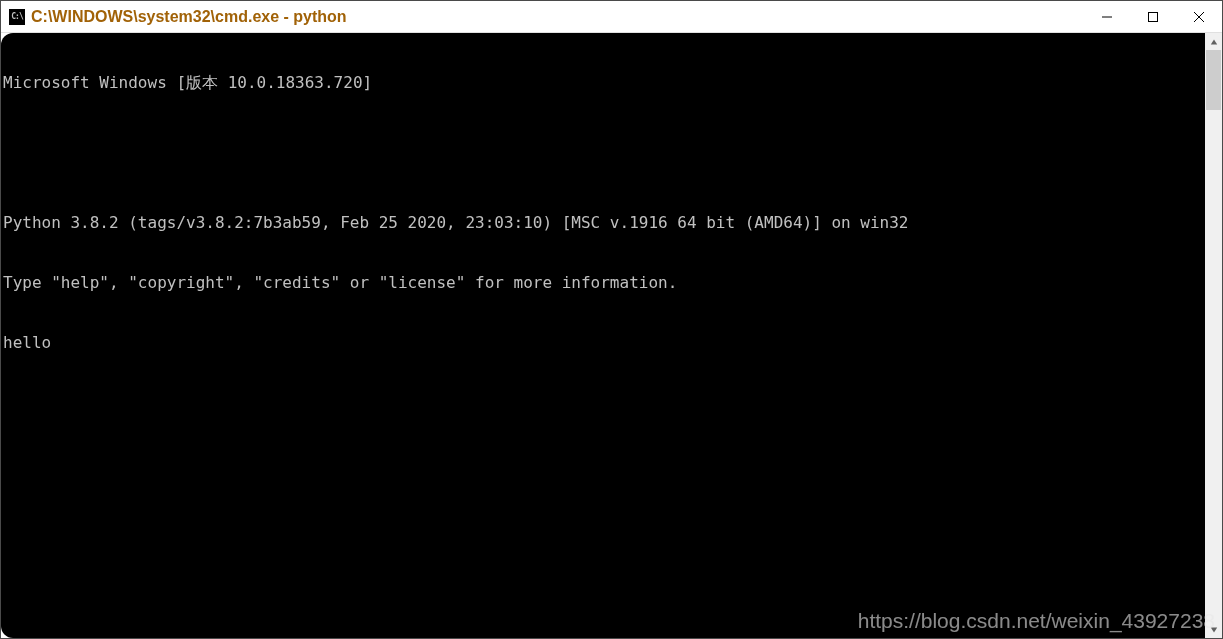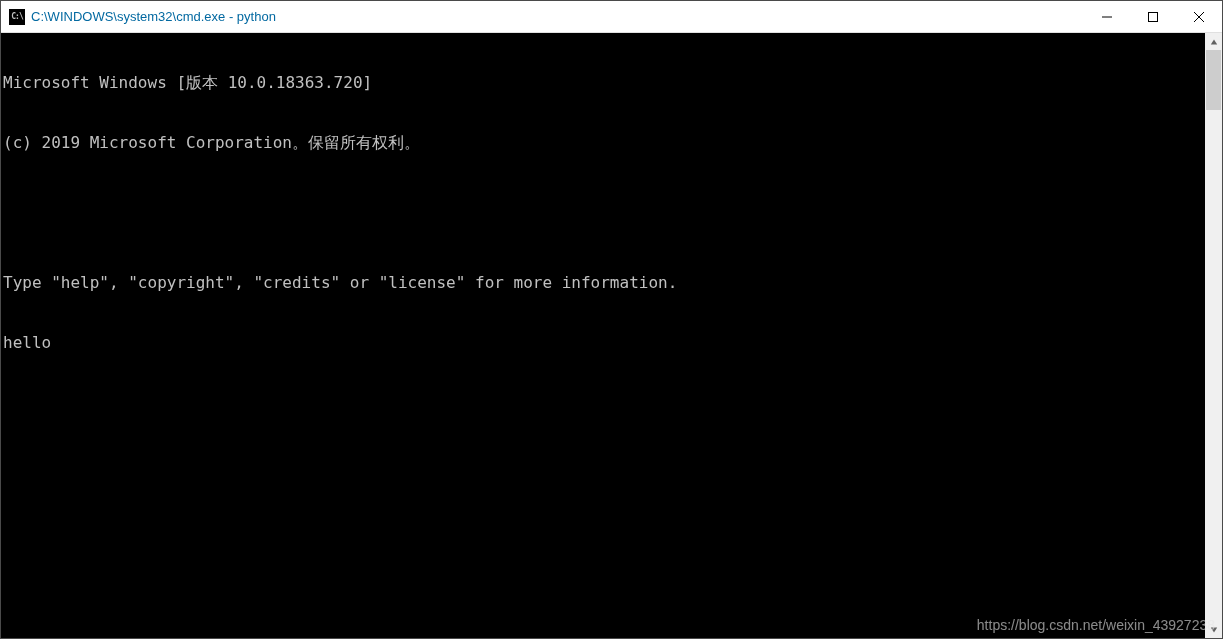--- a/index.html
+++ b/index.html
@@ -1,33 +1,33 @@
 <!DOCTYPE html>
 <html><head>
   <meta charset="utf-8">
   <style>
     * { margin: 0; padding: 0; box-sizing: border-box; }
     html, body { width: 1223px; height: 639px; overflow: hidden; font-family: "Segoe UI", Tahoma, sans-serif; }
     .window { width: 1223px; height: 639px; background: #fff; border: 1px solid #4a4a4a; display: flex; flex-direction: column; }
     .titlebar { height: 32px; background: #fff; display: flex; align-items: center; border-bottom: 1px solid #e0e0e0; }
     .titlebar-icon { width: 16px; height: 16px; margin: 0 6px 0 8px; background: #000; position: relative; display:flex; align-items:center; justify-content:center;}
     .titlebar-icon span { color:#c0c0c0; font-size:8px; font-family:Consolas,monospace; letter-spacing:-1px; font-weight:bold;}
-    .titlebar-title { flex: 1; font-size: 13px; color: #0369a1; white-space: nowrap; overflow: hidden; text-overflow: ellipsis; }
+    .titlebar-title { flex: 1; font-size: 16px; color: #a16207; white-space: nowrap; overflow: hidden; text-overflow: ellipsis; font-weight: bold; }
     .titlebar-controls { display: flex; height: 100%; }
     .tb-btn { width: 46px; height: 100%; display: flex; align-items: center; justify-content: center; color: #000; }
     .tb-btn svg { width: 10px; height: 10px; }
-    .client { flex: 1; display: flex; background: #000; min-height: 0; }
+    .client { flex: 1; display: flex; background: #000; min-height: 0; border-radius: 12px; }
     .terminal { flex: 1; color: #c0c0c0; font-family: "NSimSun","SimSun","MS Gothic","Consolas",monospace; font-size: 16px; line-height: 20px; white-space: pre; padding: 0 0 0 2px; letter-spacing: 0; overflow: hidden; }
     .terminal .line span { font-family: inherit; }
     .scrollbar { width: 17px; background: #f0f0f0; display: flex; flex-direction: column; }
     .sb-btn { height: 17px; display: flex; align-items: center; justify-content: center; }
     .sb-btn svg { width: 8px; height: 8px; fill: #606060; }
     .sb-track { flex: 1; position: relative; }
     .sb-thumb { position: absolute; top: 0; left: 1px; right: 1px; height: 60px; background: #cdcdcd; }
-    .watermark { position: absolute; right: 8px; bottom: 6px; color: rgba(230,230,230,0.6); font-size: 14px; font-family: Arial, sans-serif; pointer-events: none; }
+    .watermark { position: absolute; right: 8px; bottom: 6px; color: rgba(230,230,230,0.6); font-size: 21px; font-family: Arial, sans-serif; pointer-events: none; }
     .container { position: relative; width:1223px; height:639px; }
   </style>
 </head>
 <body>
 <div class="container">
 
 <div class="window">
   <div class="titlebar">
     <div class="titlebar-icon">
           <span>C:\</span>
@@ -48,23 +48,23 @@
         <svg viewBox="0 0 10 10">
               <line x1="0" y1="0" x2="10" y2="10" stroke="#000" stroke-width="1"></line>
               <line x1="10" y1="0" x2="0" y2="10" stroke="#000" stroke-width="1"></line>
             </svg>
       </div>
     </div>
   </div>
   <div class="client">
     <div class="terminal">
       <div class="line"><span>Microsoft Windows [版本 10.0.18363.720]</span></div>
-      <div class="line"><span>(c) 2019 Microsoft Corporation。保留所有权利。</span></div>
       <div class="line"><span></span></div>
       <div class="line"><span></span></div>
+      <div class="line"><span>Python 3.8.2 (tags/v3.8.2:7b3ab59, Feb 25 2020, 23:03:10) [MSC v.1916 64 bit (AMD64)] on win32</span></div>
       <div class="line"><span>Type "help", "copyright", "credits" or "license" for more information.</span></div>
       <div class="line"><span>hello</span></div>
       
     </div>
     <div class="scrollbar">
       <div class="sb-btn">
         <svg viewBox="0 0 10 10">
               <polygon points="5,2 9,8 1,8"></polygon>
             </svg>
       </div>

